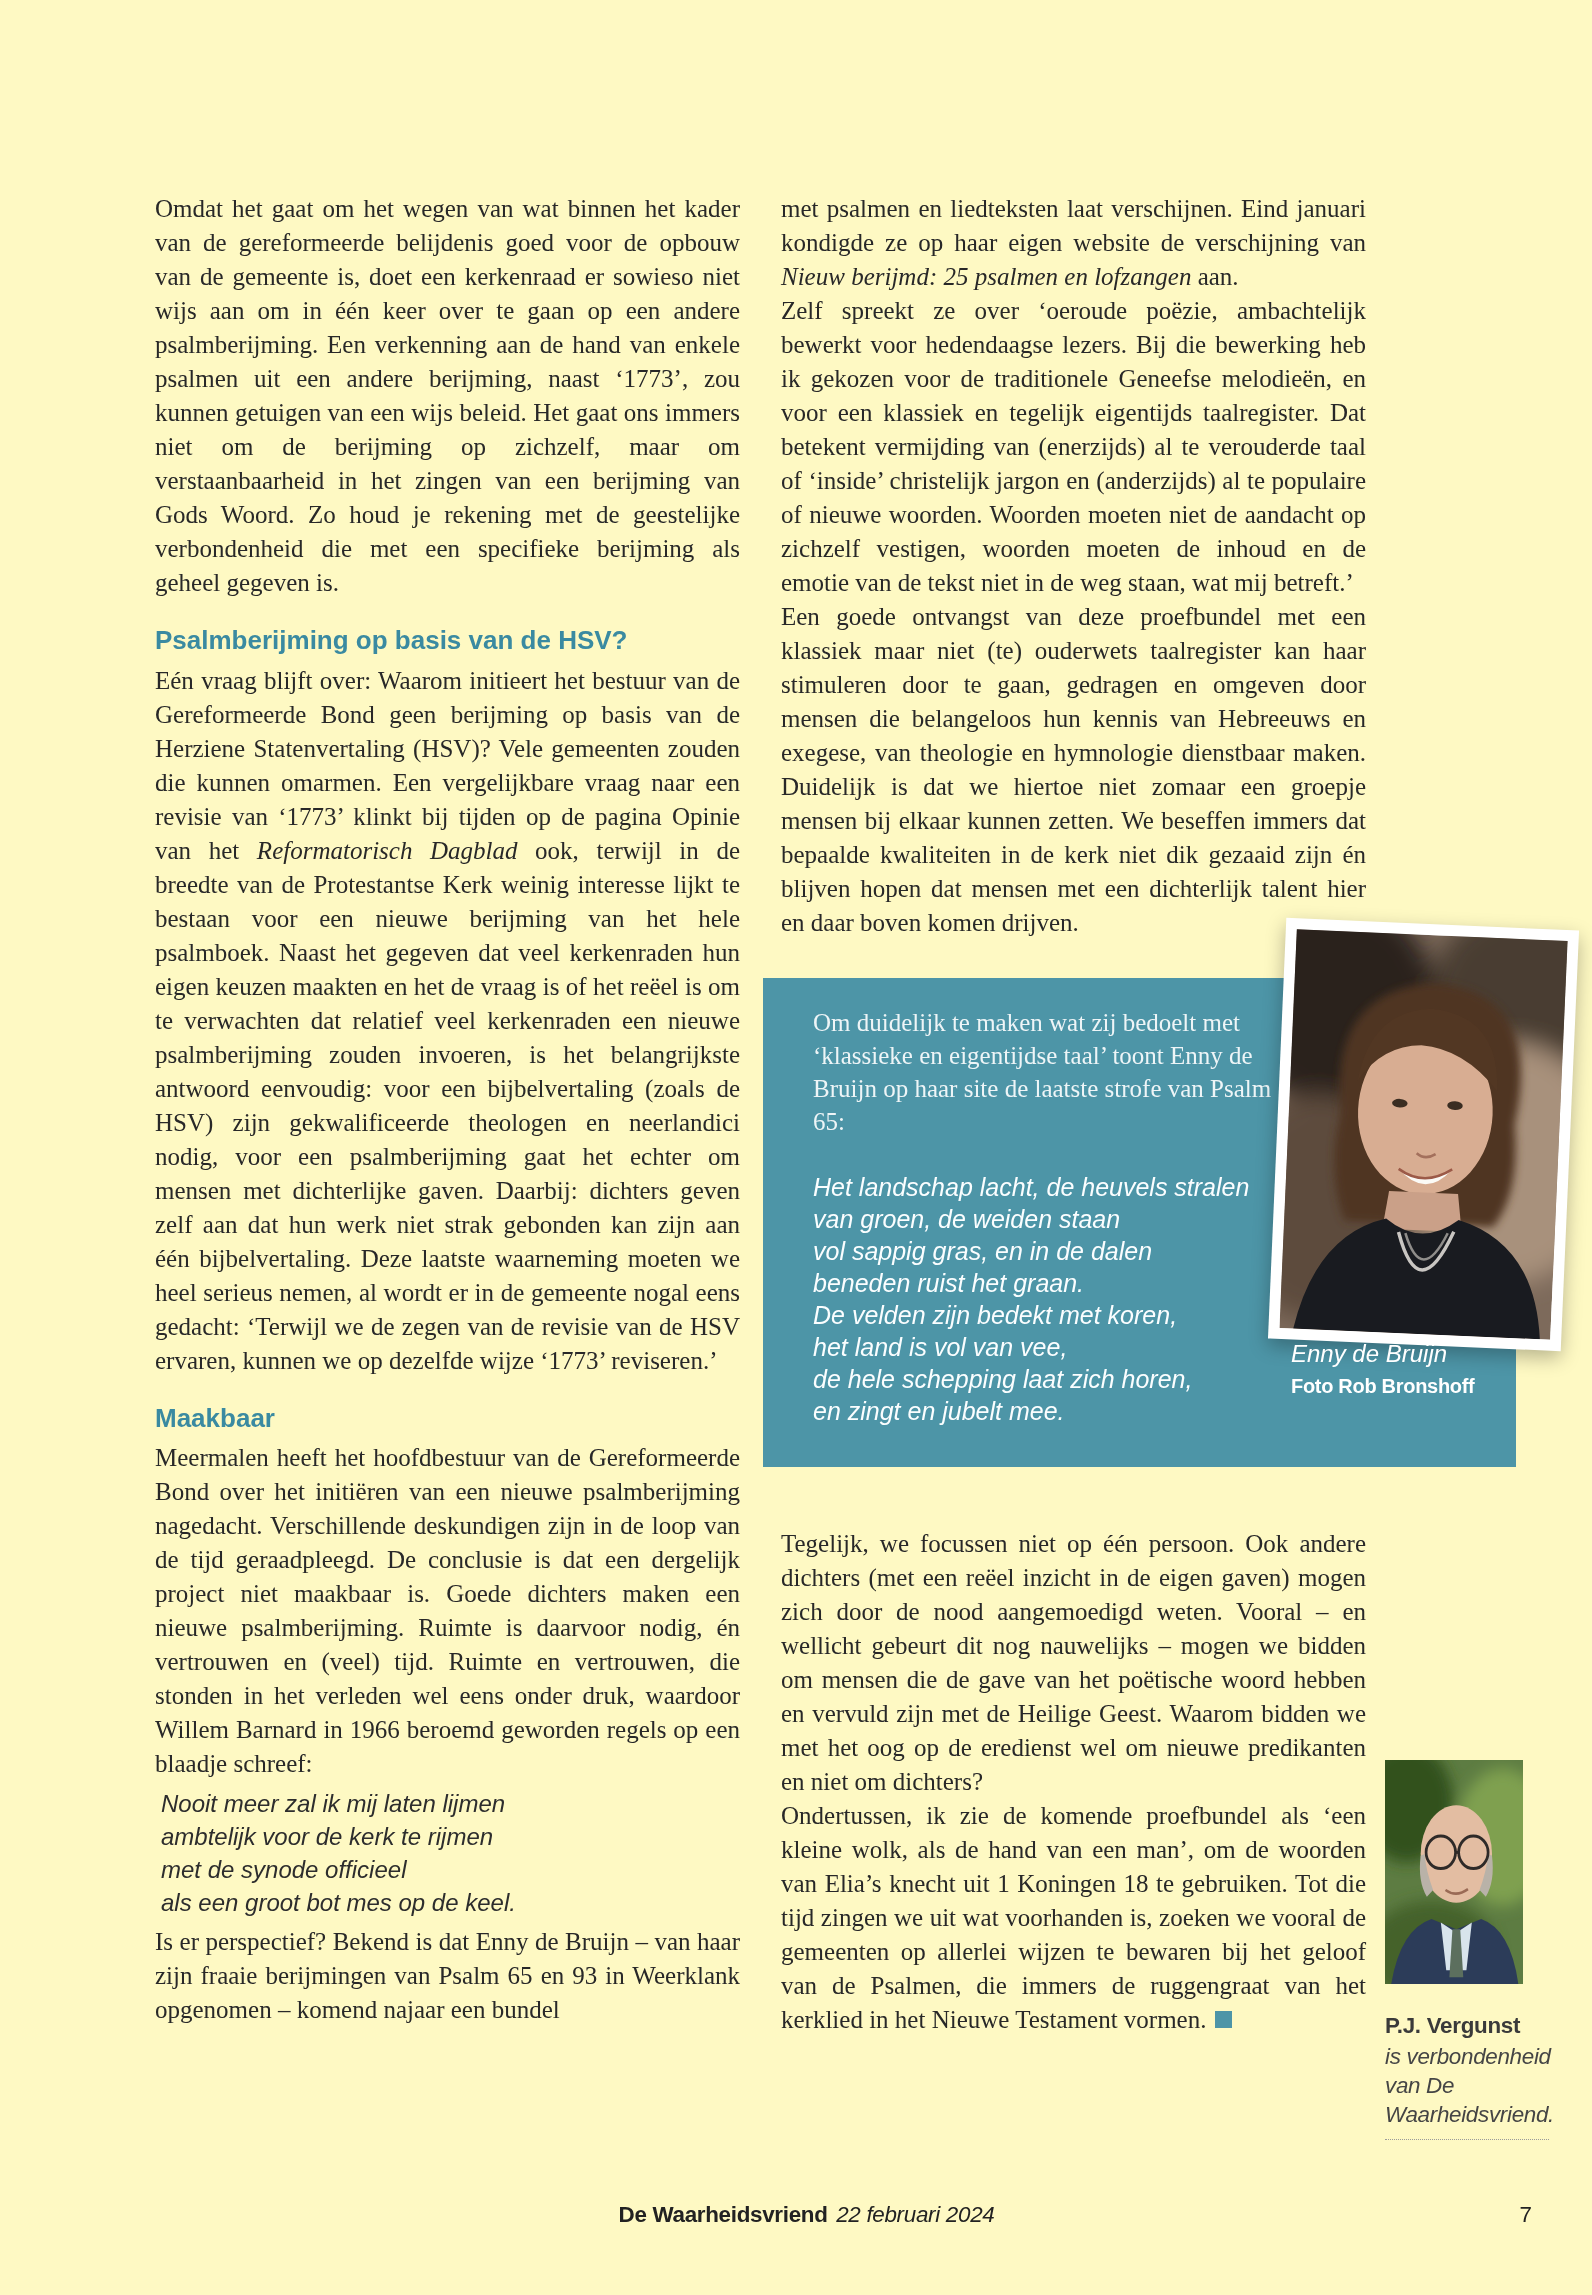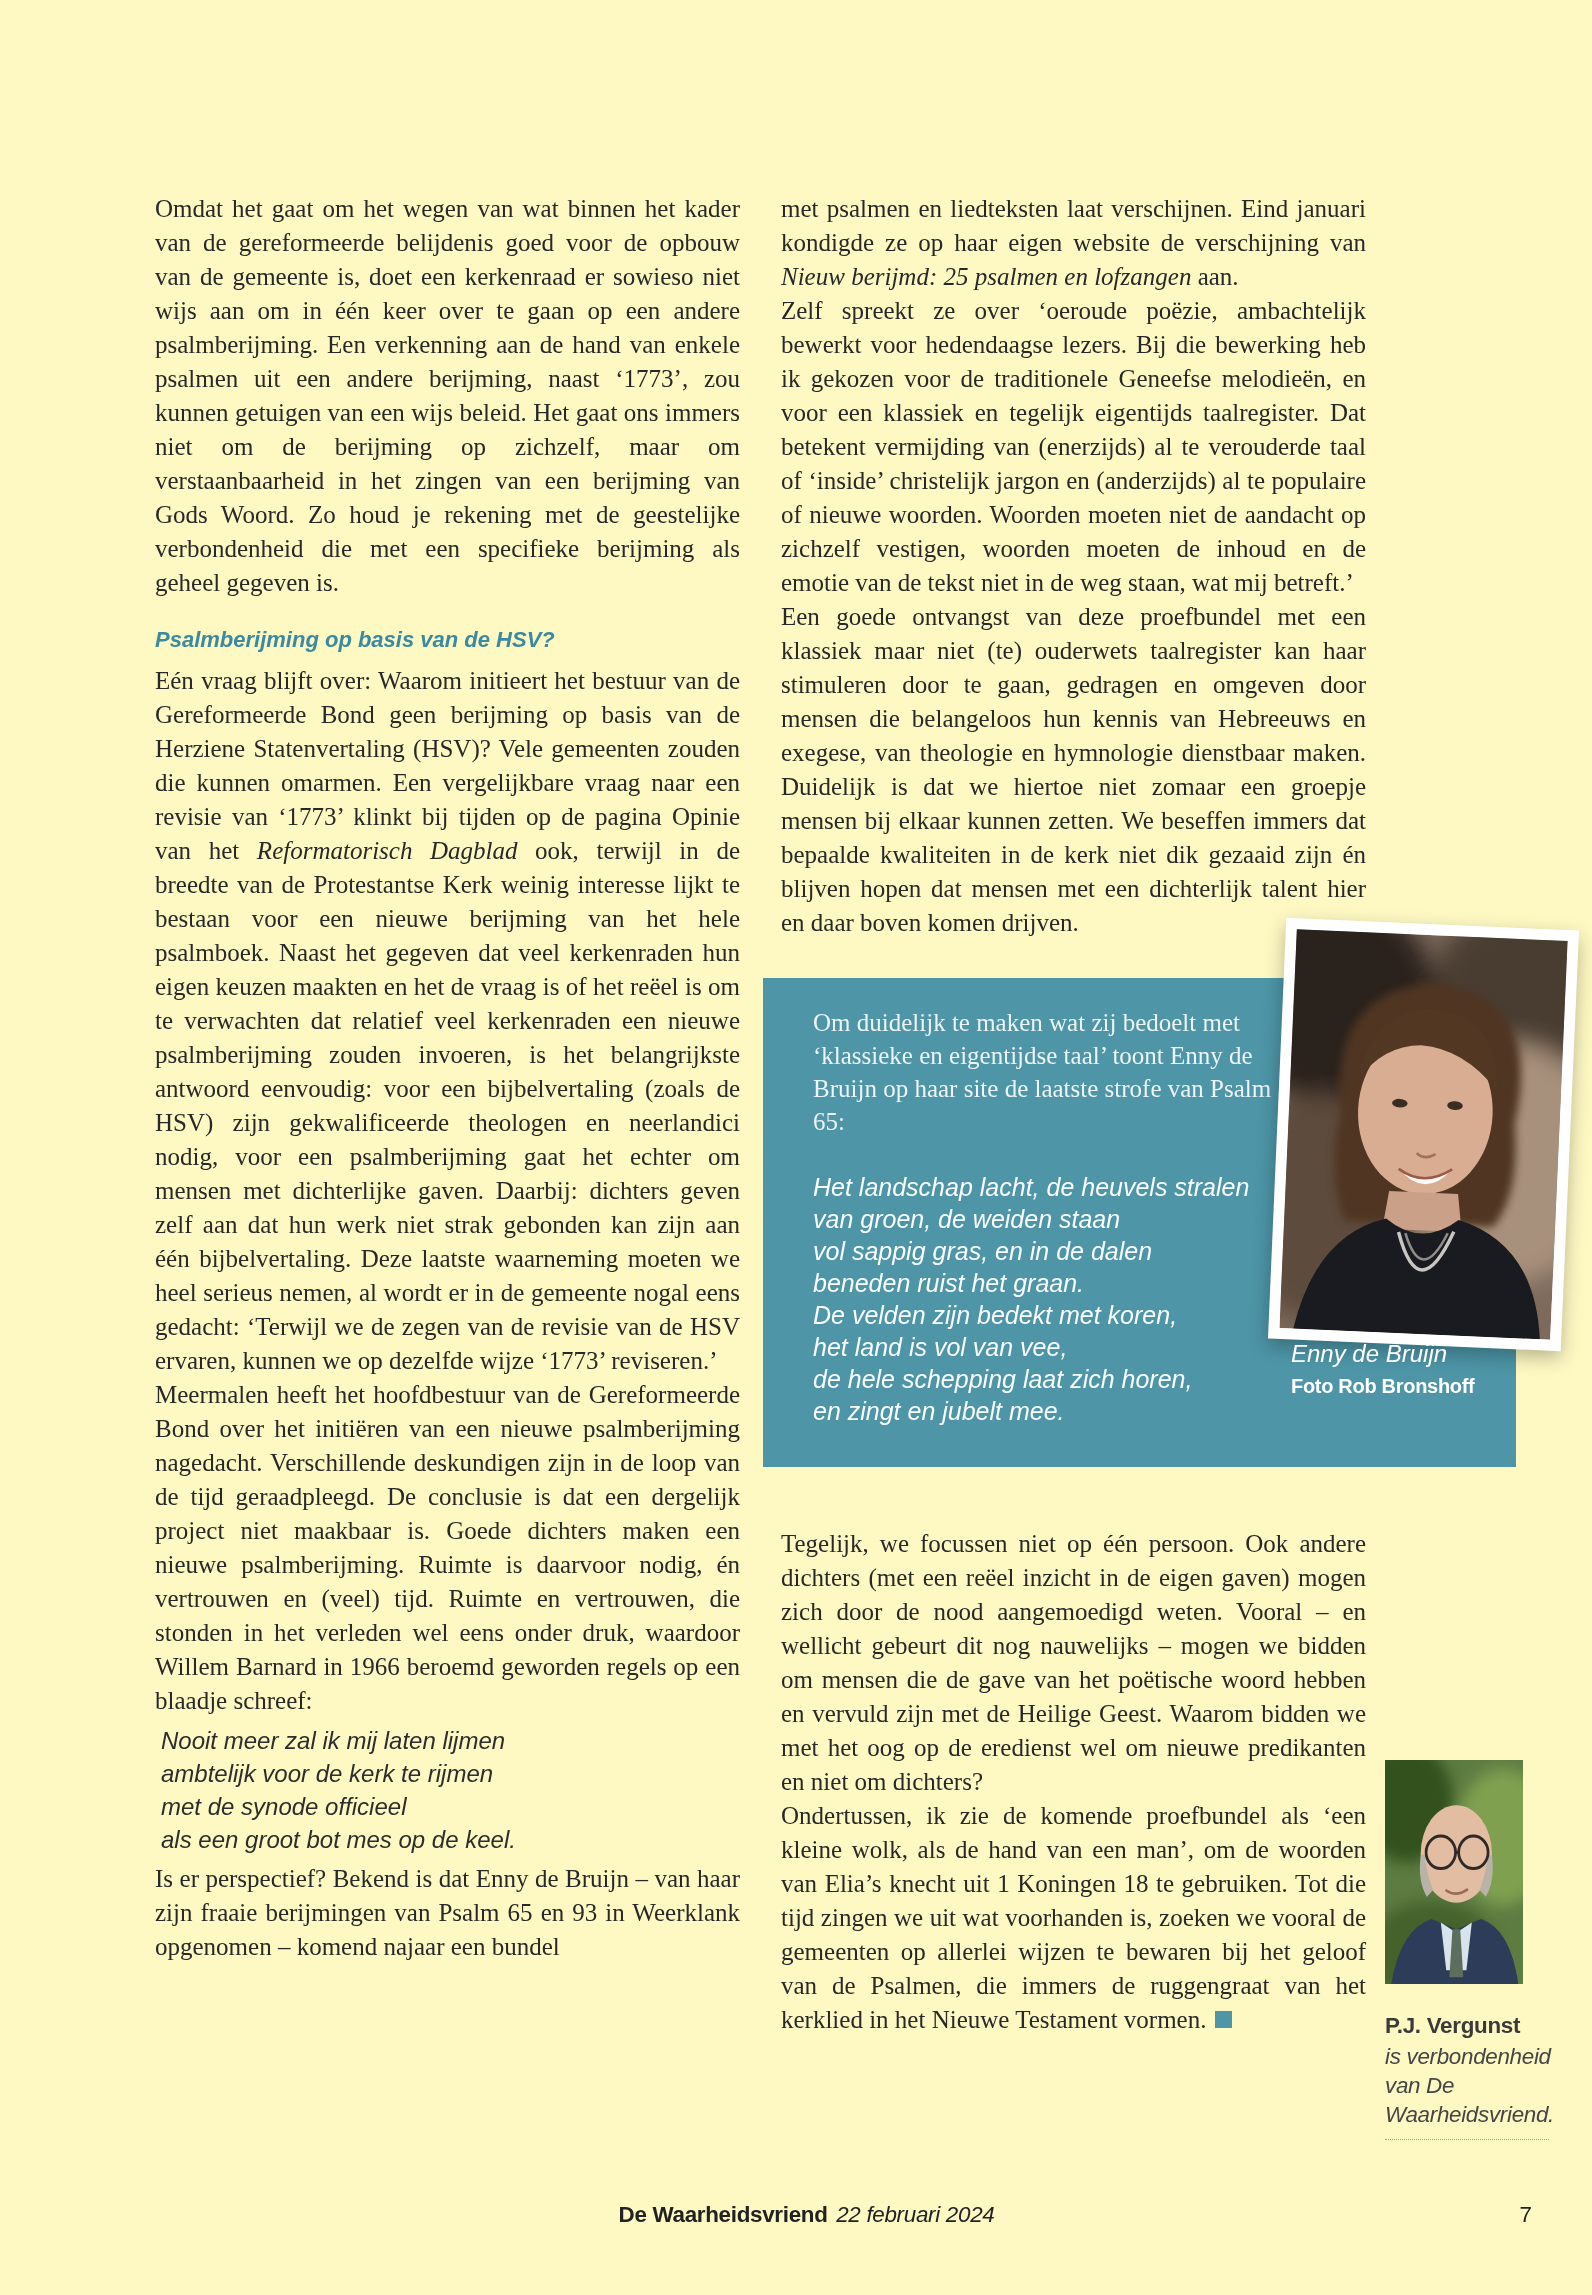--- a/index.html
+++ b/index.html
@@ -7,21 +7,21 @@
     position:relative; width:1592px; height:2295px; background:#fef9c3;
     font-family:"Liberation Serif","DejaVu Serif",serif; color:#282828; overflow:hidden;
   }
   .col { position:absolute; top:192px; width:585px; }
   .col-left  { left:155px; }
   .col-right { left:781px; }
   .body-text { margin:0; font-size:25px; line-height:34px; text-align:justify; color:#282828; }
   .body-text i { font-style:italic; }
   .section-heading {
     margin:22.4px 0 5.2px 0; font-family:"Liberation Sans","DejaVu Sans",sans-serif;
-    font-style:italic; font-weight:bold; font-size:22px; line-height:36px; color:#3a8aa1;
+    font-weight:bold; font-size:26px; line-height:36px; color:#3a8aa1;
   }
   .verse {
     margin:6px; font-family:"Liberation Sans","DejaVu Sans",sans-serif;
     font-style:italic; font-size:24px; line-height:33px; color:#2d2d2d;
   }
   
   .quote-box {
     position:relative; box-sizing:border-box; width:753px; min-height:466px;
     margin:38px 0 60px -18px; background:#4d95a7; padding:28px 259px 40px 50px;
   }
@@ -73,20 +73,21 @@
 <div class="page">
 
   <div class="col col-left">
     <p class="body-text">
       <span>Omdat het gaat om het wegen van wat binnen het kader van de gereformeerde belijdenis goed voor de opbouw van de gemeente is, doet een kerkenraad er sowieso niet wijs aan om in één keer over te gaan op een andere psalmberijming. Een verkenning aan de hand van enkele psalmen uit een andere berijming, naast ‘1773’, zou kunnen getuigen van een wijs beleid. Het gaat ons immers niet om de berijming op zichzelf, maar om verstaanbaarheid in het zingen van een berijming van Gods Woord. Zo houd je rekening met de geestelijke verbondenheid die met een specifieke berijming als geheel gegeven is.</span>
     </p>
     <h2 class="section-heading">Psalmberijming op basis van de HSV?</h2>
     <p class="body-text">
       <span>Eén vraag blijft over: Waarom initieert het bestuur van de Gereformeerde Bond geen berijming op basis van de Herziene Statenvertaling (HSV)? Vele gemeenten zouden die kunnen omarmen. Een vergelijkbare vraag naar een revisie van ‘1773’ klinkt bij tijden op de pagina Opinie van het </span><i>Reformatorisch Dagblad</i><span> ook, terwijl in de breedte van de Protestantse Kerk weinig interesse lijkt te bestaan voor een nieuwe berijming van het hele psalmboek. Naast het gegeven dat veel kerkenraden hun eigen keuzen maakten en het de vraag is of het reëel is om te verwachten dat relatief veel kerkenraden een nieuwe psalmberijming zouden invoeren, is het belangrijkste antwoord eenvoudig: voor een bijbelvertaling (zoals de HSV) zijn gekwalificeerde theologen en neerlandici nodig, voor een psalmberijming gaat het echter om mensen met dichterlijke gaven. Daarbij: dichters geven zelf aan dat hun werk niet strak gebonden kan zijn aan één bijbelvertaling. Deze laatste waarneming moeten we heel serieus nemen, al wordt er in de gemeente nogal eens gedacht: ‘Terwijl we de zegen van de revisie van de HSV ervaren, kunnen we op dezelfde wijze ‘1773’ reviseren.’</span>
     </p>
+    <h2 class="section-heading">Maakbaar</h2>
     <p class="body-text">
       <span>Meermalen heeft het hoofdbestuur van de Gereformeerde Bond over het initiëren van een nieuwe psalmberijming nagedacht. Verschillende deskundigen zijn in de loop van de tijd geraadpleegd. De conclusie is dat een dergelijk project niet maakbaar is. Goede dichters maken een nieuwe psalmberijming. Ruimte is daarvoor nodig, én vertrouwen en (veel) tijd. Ruimte en vertrouwen, die stonden in het verleden wel eens onder druk, waardoor Willem Barnard in 1966 beroemd geworden regels op een blaadje schreef:</span>
     </p>
     <div class="verse">
       <div>Nooit meer zal ik mij laten lijmen</div>
       <div>ambtelijk voor de kerk te rijmen</div>
       <div>met de synode officieel</div>
       <div>als een groot bot mes op de keel.</div>
     </div>
     <p class="body-text">

